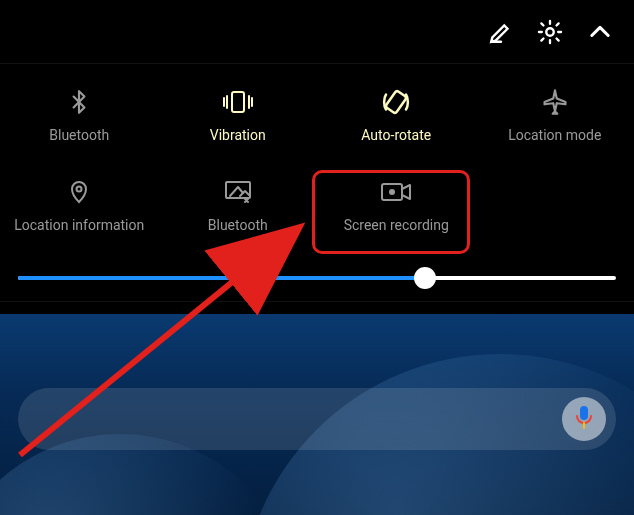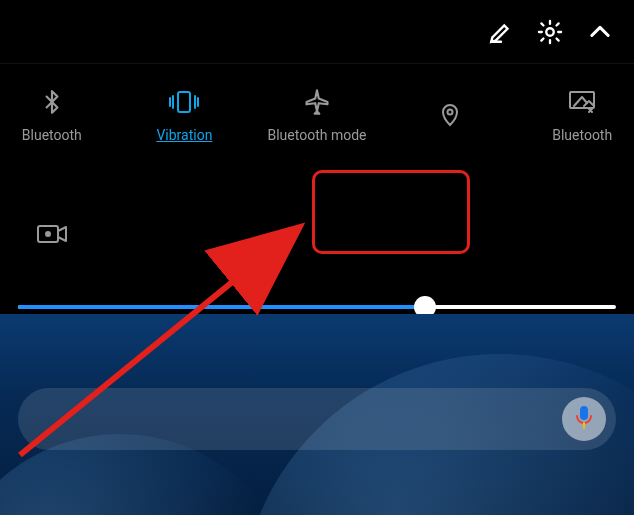--- a/index.html
+++ b/index.html
@@ -16,40 +16,39 @@
     display: flex;
     justify-content: flex-end;
     align-items: center;
     gap: 22px;
     padding-right: 20px;
     border-bottom: 1px solid #111;
   }
   .topbar .icon svg { display: block; }
   .tiles {
     display: grid;
-    grid-template-columns: repeat(5, 1fr);
+    grid-template-columns: repeat(4, 1fr);
     grid-template-rows: repeat(2, 90px);
     align-items: center;
     justify-items: center;
     padding: 6px 0 4px 0;
-    gap: 29px;
   }
   .tile {
     width: 100%;
     height: 100%;
     display: flex;
     flex-direction: column;
     align-items: center;
     justify-content: center;
     gap: 10px;
     color: #9a9a9a;
     cursor: pointer;
     position: relative;
   }
-  .tile.active { color: #0ea5e9; text-decoration: underline; }
+  .tile.active { color: #fef9c3; }
   .tile .tile-icon { height: 30px; display: flex; align-items: center; justify-content: center; }
   .tile .tile-label { font-size: 14px; text-align: center; }
   .highlight-box {
     position: absolute;
     border: 3px solid #e2201c;
     border-radius: 10px;
     pointer-events: none;
     left: 312px;
     top: 170px;
     width: 158px;
@@ -161,37 +160,48 @@
   <div class="tile active">
     <span class="tile-icon">
       <svg width="34" height="26" viewBox="0 0 34 26" fill="none" stroke="currentColor" stroke-width="2" stroke-linecap="round">
         <rect x="11" y="3" width="12" height="20" rx="2"></rect>
         <path d="M6 7v12M3 9v8M28 7v12M31 9v8"></path>
       </svg>
     </span>
     <span class="tile-label">Vibration</span>
   </div>
 
+  <div class="tile active">
+    <span class="tile-icon">
+      <svg width="30" height="30" viewBox="0 0 24 24" fill="none" stroke="currentColor" stroke-width="2" stroke-linecap="round" stroke-linejoin="round">
+        <rect x="7" y="4" width="10" height="16" rx="2" transform="rotate(35 12 12)"></rect>
+        <path d="M4 6c-2 3-2 9 0 12"></path>
+          <path d="M20 18c2-3 2-9 0-12"></path>
+      </svg>
+    </span>
+    <span class="tile-label">Auto-rotate</span>
+  </div>
 
   <div class="tile">
     <span class="tile-icon">
       <svg width="28" height="28" viewBox="0 0 24 24" fill="none" stroke="currentColor" stroke-width="1.8" stroke-linejoin="round">
         <path d="M12 2l1.5 7L21 12v2l-7.5-1L12 20l2 2h-4l2-2-1.5-7L3 14v-2l7.5-3L12 2z"></path>
       </svg>
     </span>
-    <span class="tile-label">Bluetooth mode</span>
+    <span class="tile-label">Location mode</span>
   </div>
 
   <div class="tile">
     <span class="tile-icon">
       <svg width="24" height="30" viewBox="0 0 24 24" fill="none" stroke="currentColor" stroke-width="2">
         <path d="M12 22s7-7 7-13a7 7 0 10-14 0c0 6 7 13 7 13z"></path>
           <circle cx="12" cy="9" r="2.5"></circle>
       </svg>
     </span>
+    <span class="tile-label">Location information</span>
   </div>
 
   <div class="tile">
     <span class="tile-icon">
       <svg width="30" height="26" viewBox="0 0 30 26" fill="none" stroke="currentColor" stroke-width="2" stroke-linecap="round" stroke-linejoin="round">
         <rect x="3" y="3" width="24" height="16" rx="1"></rect>
         <path d="M7 17l8-9 5 6"></path>
           <path d="M17 17l5-5 4 4"></path>
         <path d="M22 20l3 3M25 20l-3 3"></path>
       </svg>
@@ -200,20 +210,21 @@
   </div>
 
   <div class="tile">
     <span class="tile-icon">
       <svg width="34" height="24" viewBox="0 0 34 24" fill="none" stroke="currentColor" stroke-width="2" stroke-linejoin="round">
         <rect x="3" y="4" width="20" height="16" rx="2"></rect>
         <circle cx="13" cy="12" r="3" fill="currentColor" stroke="none"></circle>
         <path d="M23 9l8-4v14l-8-4"></path>
       </svg>
     </span>
+    <span class="tile-label">Screen recording</span>
   </div>
 
 
 </div>
 
 <div class="slider-row">
   <div class="slider">
     <div class="fill" style="width:68%"></div>
     <div class="thumb" style="left:68%"></div>
   </div>

